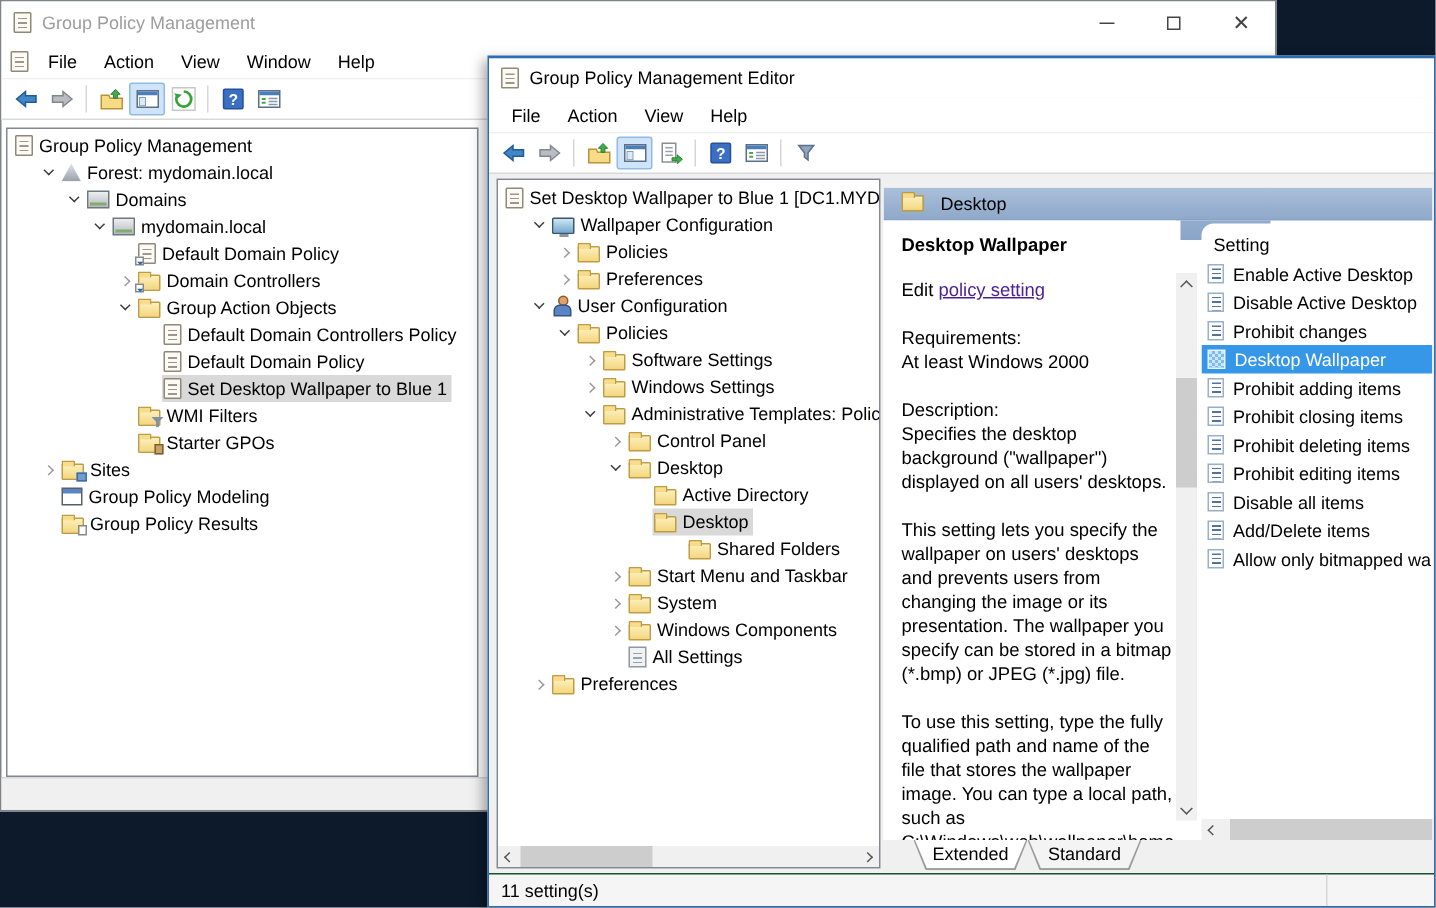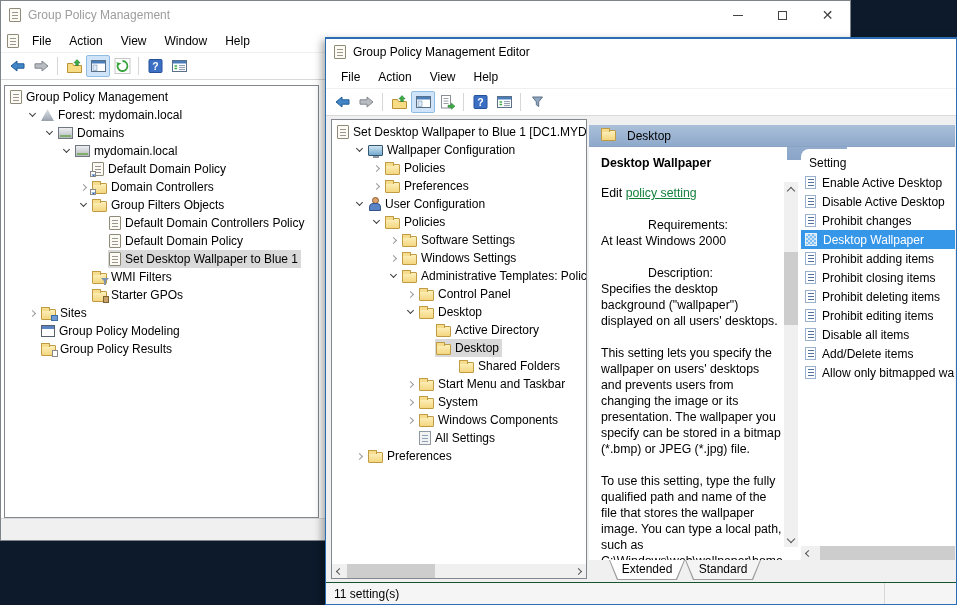--- a/index.html
+++ b/index.html
@@ -99,22 +99,22 @@
   
   #result-region { position:absolute; left:263px; top:86px; right:1px; height:435px; background:#fff; overflow:hidden; }
   #result-band { position:absolute; left:0; top:0; right:0; height:22px; background:linear-gradient(#aabfd9,#8fa9cb); display:flex; align-items:center; border-bottom:1px solid #8aa3c4; }
   #result-band .ic-folder { margin-left:12px; margin-top:0; }
   #result-band .band-label { margin-left:11px; }
   #corner-wedge { position:absolute; left:198px; top:22px; width:60px; height:13px; background:linear-gradient(#93acce,#8aa5c8); }
 
   #desc-panel { position:absolute; left:0; top:22px; width:195px; bottom:0; background:#fff; padding:8px 2px 0 12px; overflow:hidden; font-size:12.3px; line-height:16px; }
   #desc-title { font-weight:bold; }
   #edit-line { margin-top:14px; }
-  #edit-link { color:#15803d; text-decoration:underline; }
-  .desc-block-label { margin-top:16px;margin-left:47px; }
+  #edit-link { color:#4c1d95; text-decoration:underline; }
+  .desc-block-label { margin-top:16px; }
   .desc-p { margin-top:16px; }
   .desc-p.first { margin-top:0; }
 
   #desc-vscroll { position:absolute; left:195px; top:57px; width:14px; height:365px; background:#f0f0f0; }
   #desc-vscroll .vs-up { position:absolute; top:0; left:0; width:14px; height:15px; display:flex; align-items:center; justify-content:center; }
   #desc-vscroll .vs-down { position:absolute; bottom:0; left:0; width:14px; height:15px; display:flex; align-items:center; justify-content:center; }
   #desc-vscroll .vs-thumb { position:absolute; left:0; top:70px; width:14px; height:73px; background:#cdcdcd; }
 
   #settings-panel { position:absolute; left:212px; top:24px; right:0; bottom:14px; background:#fff; border-radius:8px 0 0 0; padding-top:4px; overflow:hidden; }
   #settings-header { height:20px; line-height:20px; padding-left:8px; }
@@ -276,21 +276,21 @@
           </span>
           <span class="tree-label">Domain Controllers</span>
         </span>
       </div>
       <div class="tree-row" style="padding-left: 72px;">
         <span class="chev-slot">
           <span class="chev exp"></span>
         </span>
         <span class="row-core">
           <span class="ic ic-folder"></span>
-          <span class="tree-label">Group Filters Objects</span>
+          <span class="tree-label">Group Action Objects</span>
         </span>
       </div>
       <div class="tree-row" style="padding-left: 89px;">
         <span class="chev-slot"></span>
         <span class="row-core">
           <span class="ic ic-scroll"></span>
           <span class="tree-label">Default Domain Controllers Policy</span>
         </span>
       </div>
       <div class="tree-row" style="padding-left: 89px;">

